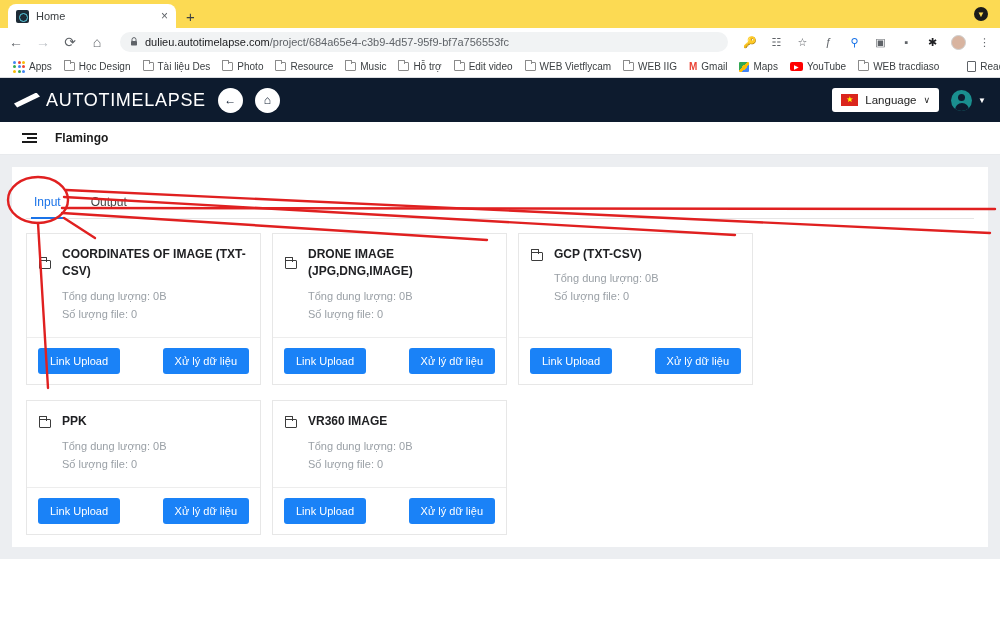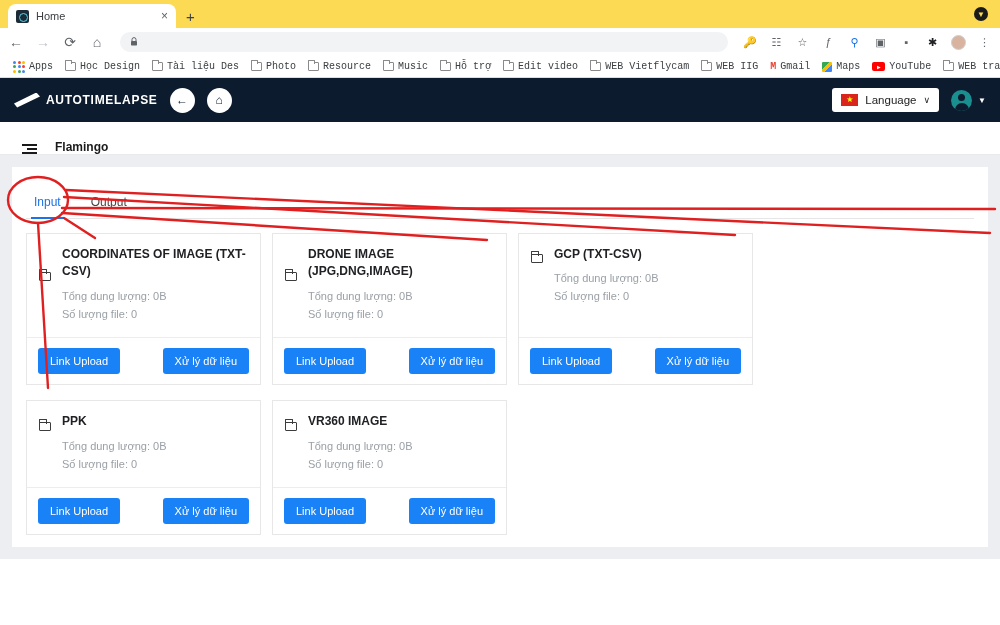--- a/index.html
+++ b/index.html
@@ -70,21 +70,21 @@
     width: 15px; height: 15px; border-radius: 50%;
     background: #d8b4a0; border: 1px solid #cfcfcf; cursor: pointer;
   }
 
   .bookmarks {
     height: 22px; background: #fff; display: flex; align-items: center;
     padding: 0 8px; gap: 2px; border-bottom: 1px solid #dadce0;
     font-size: 10px; color: #3c4043; overflow: hidden;
   }
   .bm { display: flex; align-items: center; gap: 4px; padding: 2px 5px;
-        white-space: nowrap; cursor: pointer; border-radius: 3px; font-family: Liberation Mono, monospace; }
+        white-space: nowrap; cursor: pointer; border-radius: 3px; }
   .bm-ic { font-size: 10px; line-height: 1; }
   .bm-folder {
     width: 11px; height: 9px; border: 1px solid #8a8a8a; border-radius: 1px;
     position: relative; flex: none; background: #fff;
   }
   .bm-folder::before {
     content: ""; position: absolute; left: -1px; top: -3px;
     width: 5px; height: 3px; border: 1px solid #8a8a8a; border-bottom: none;
     border-radius: 1px 1px 0 0; background: #fff;
   }
@@ -98,21 +98,21 @@
   .app-header {
     height: 44px; background: #0d1b2e; display: flex; align-items: center;
     padding: 0 14px; gap: 12px;
   }
   .logo { display: flex; align-items: center; gap: 6px; }
   .logo-mark {
     width: 26px; height: 15px; background: #fff;
     clip-path: polygon(12% 100%, 0 74%, 86% 0, 100% 26%);
   }
   .logo-text {
-    color: #fff; font-size: 12px; letter-spacing: .7px; font-weight: 700;
+    color: #fff; font-size: 18px; letter-spacing: .7px; font-weight: 400;
   }
   .circ-btn {
     width: 25px; height: 25px; border-radius: 50%; background: #fff;
     display: flex; align-items: center; justify-content: center;
     color: #0d1b2e; font-size: 12px; cursor: pointer; line-height: 1;
   }
   .hdr-spacer { flex: 1; }
   .lang-btn {
     background: #fff; border-radius: 3px; height: 24px; display: flex;
     align-items: center; gap: 7px; padding: 0 9px; font-size: 11.5px;
@@ -133,21 +133,21 @@
     height: 7px; border-radius: 50%; background: #0d1b2e;
   }
   .user-av::after {
     content: ""; position: absolute; left: 3.5px; top: 13px; width: 14px;
     height: 9px; border-radius: 7px 7px 0 0; background: #0d1b2e;
   }
   .caret { color: #fff; font-size: 8px; }
 
   
   .crumb-bar {
-    height: 33px; background: #fff; display: flex; align-items: flex-end;
+    height: 33px; background: #fff; display: flex; align-items: center;
     padding: 0 22px; gap: 18px; border-bottom: 1px solid #e8eaed;
   }
   .menu-ic {
     width: 15px; display: flex; flex-direction: column; gap: 2.5px;
     cursor: pointer;
   }
   .menu-ic span { height: 1.6px; background: #1a1a1a; display: block; }
   .menu-ic span:nth-child(1) { width: 100%; }
   .menu-ic span:nth-child(2) { width: 70%; margin-left: 30%; }
   .menu-ic span:nth-child(3) { width: 100%; }
@@ -175,21 +175,21 @@
 
   .cards {
     display: flex; flex-wrap: wrap; gap: 0 11px; padding-top: 14px;
   }
   .card {
     width: 235px; border: 1px solid #e7e7e7; background: #fff;
     display: flex; flex-direction: column; margin-bottom: 15px;
   }
   .card.tall { min-height: 131px; }
   .card-body { padding: 12px 12px 14px 12px; flex: 1; }
-  .card-head { display: flex; gap: 11px; align-items: flex-end; }
+  .card-head { display: flex; gap: 11px; align-items: center; }
   .folder-ic {
     width: 12px; height: 9px; border: 1.3px solid #3c3c3c; border-radius: 1px;
     position: relative; flex: none; margin-top: 3px;
   }
   .folder-ic::before {
     content: ""; position: absolute; left: -1.3px; top: -4px; width: 6px;
     height: 4px; border: 1.3px solid #3c3c3c; border-bottom: none;
     border-radius: 1px 1px 0 0;
   }
   .card-title {
@@ -240,20 +240,21 @@
     <span class="nav-ic dim">→</span>
     <span class="nav-ic">⟳</span>
     <span class="nav-ic">⌂</span>
     <div class="omnibox">
       <span class="lock">
         <svg width="8" height="9" viewBox="0 0 8 9">
             <path d="M2 4V2.6a2 2 0 0 1 4 0V4" fill="none" stroke="#5f6368" stroke-width="1"></path>
             <rect x="1" y="4" width="6" height="4.4" rx="0.7" fill="#5f6368"></rect>
           </svg>
       </span>
+      <span><span class="url-host">dulieu.autotimelapse.com</span><span class="url-path">/project/684a65e4-c3b9-4d57-95f9-bf7a756553fc</span></span>
     </div>
     <span class="tb-ic">🔑</span>
     <span class="tb-ic">☷</span>
     <span class="tb-ic">☆</span>
     <span class="tb-ic">ƒ</span>
     <span class="tb-ic" style="color:#1a73e8">⚲</span>
     <span class="tb-ic">▣</span>
     <span class="tb-ic">▪</span>
     <span class="tb-ic" style="color:#202124">✱</span>
     <span class="avatar-ic"></span>

